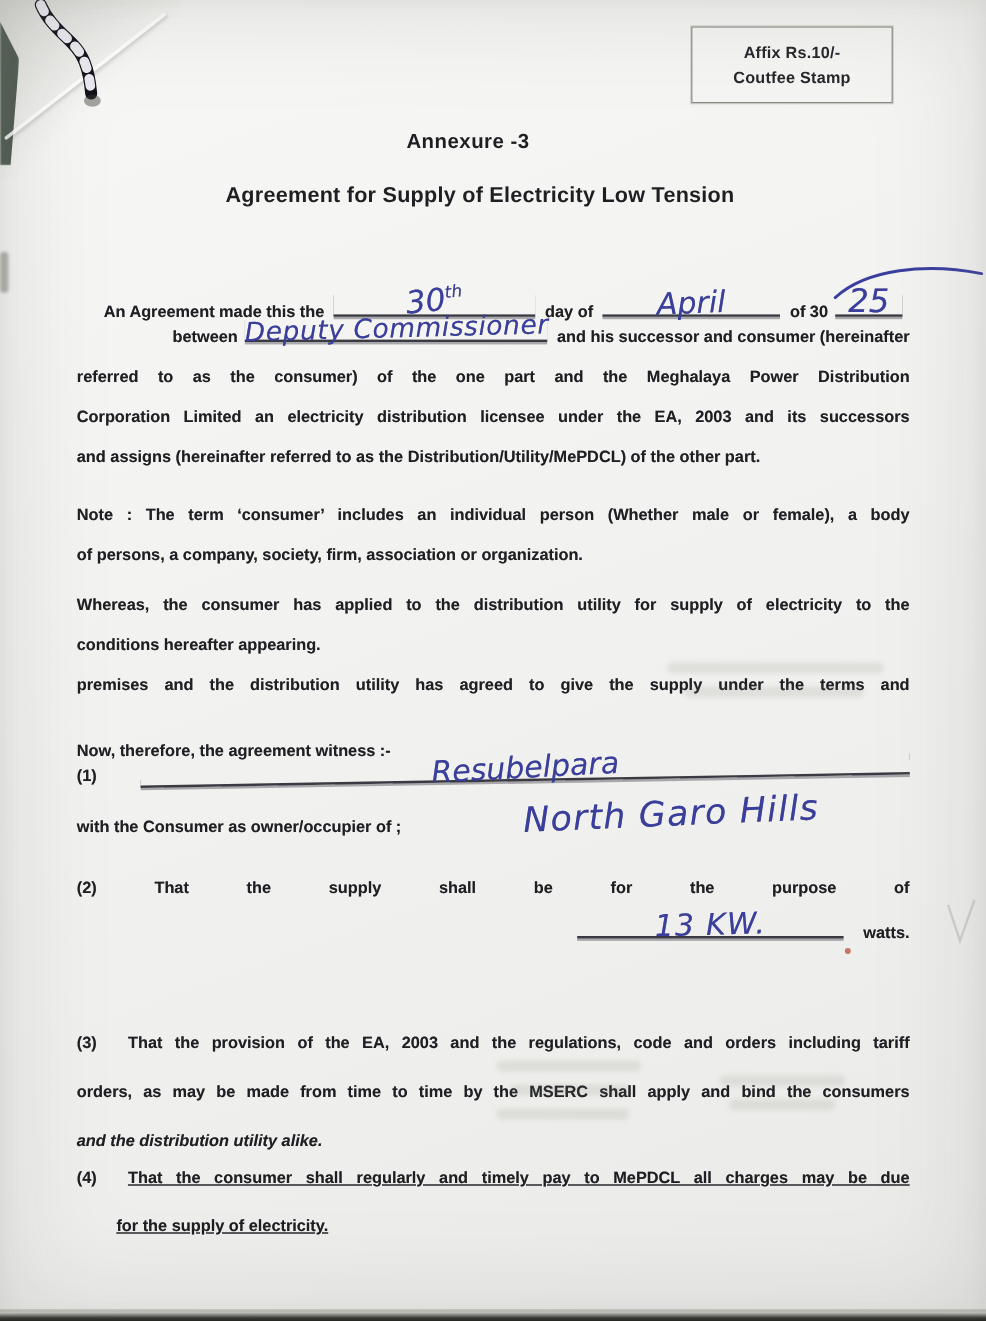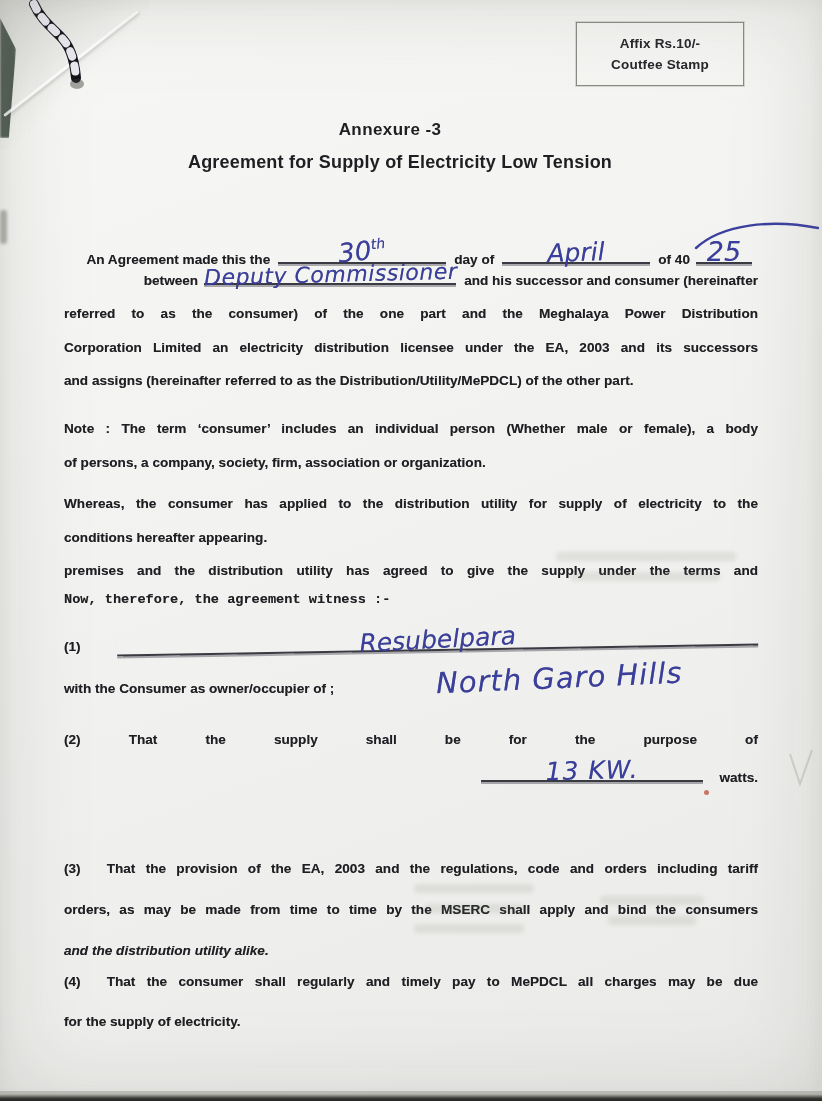--- a/index.html
+++ b/index.html
@@ -35,21 +35,21 @@
   .pencil-v { position:absolute; left:788px; top:748px; width:26px; height:40px; opacity:.35; }
 
   
   .stamp {
     position:absolute; left:576px; top:22px; width:166px; height:62px;
     border:1.5px solid #8a8a84; box-shadow:0 0 0 1px rgba(160,160,152,.35);
     display:flex; flex-direction:column; justify-content:center; align-items:center;
     font-weight:700; font-size:13.5px; line-height:21px; color:#26262b; letter-spacing:.2px;
   }
 
-  .annexure { position:absolute; left:0; top:120px; width:780px; text-align:center;
+  .annexure { position:absolute; left:0; top:108px; width:780px; text-align:center;
     font-weight:700; font-size:17px; letter-spacing:.4px; }
   .doc-title { position:absolute; left:0; top:152px; width:800px; text-align:center;
     font-weight:700; font-size:18px; letter-spacing:.2px; }
 
   .body-text { font-weight:700; font-size:13.6px; color:#1f1f23; text-shadow:0 0 .4px rgba(20,20,30,.45); }
   .block { position:absolute; left:64px; width:694px; }
   .bline { height:33.5px; line-height:33.5px; white-space:nowrap; }
   .jl { white-space:normal; text-align:justify; text-align-last:justify; }
 
   
@@ -93,21 +93,21 @@
   <div class="block body-text" style="top:230px;">
     <div class="bline flex-line">
       <span>An Agreement made this the</span>
       <span class="blank" style="width:168px; margin:0 8px;">
         <span class="hw" style="font-size:26px; transform:rotate(-6deg); bottom:-2px;"><span>30</span><sup class="hw-sup">th</sup></span>
       </span>
       <span>day of</span>
       <span class="blank" style="width:148px; margin:0 8px;">
         <span class="hw" style="font-size:25px; transform:rotate(-2deg);">April</span>
       </span>
-      <span>of 40</span>
+      <span>of 30</span>
       <span class="blank" style="width:56px; margin:14px 6px;">
         <span class="hw" style="font-size:27px;">25</span>
         <svg class="year-swash" width="130" height="30">
           <path d="M4,28 C30,4 80,-1 126,8" stroke="#3a3f9f" stroke-width="2.4" fill="none" stroke-linecap="round"></path>
         </svg>
       </span>
     </div>
     <div class="bline flex-line">
       <span>between</span>
       <span class="blank" style="width:252px; margin:0 8px 0 6px;">
@@ -124,21 +124,21 @@
     <div class="bline jl">Note : The term ‘consumer’ includes an individual person (Whether male or female), a body</div>
     <div class="bline">of persons, a company, society, firm, association or organization.</div>
   </div>
 
   <div class="block body-text" style="top:487px;">
     <div class="bline jl">Whereas, the consumer has applied to the distribution utility for supply of electricity to the</div>
     <div class="bline">conditions hereafter appearing.</div>
     <div class="bline jl">premises and the distribution utility has agreed to give the supply under the terms and</div>
   </div>
 
-  <div class="block body-text" style="top:583px;font-family:Liberation Mono, monospace;">
+  <div class="block body-text" style="top:609px;">
     <div class="bline">Now, therefore, the agreement witness :-</div>
   </div>
 
   <div class="block body-text" style="top:630px; height:72px;">
     <div class="bline flex-line">
       <span class="num">(1)</span>
       <span class="blank" style="flex:1; margin-left:10px; transform:rotate(-1deg);">
         <span class="hw" style="font-size:25px; transform:rotate(-2deg);">Resubelpara</span>
       </span>
     </div>
@@ -166,23 +166,23 @@
       <span style="margin-left:16px;">watts.</span>
     </div>
   </div>
 
   <div class="block body-text" style="top:848px;">
     <div class="bline jl" style="height:41px; line-height:41px;"><span class="num">(3)</span><span>That the provision of the EA, 2003 and the regulations, code and orders including tariff</span></div>
     <div class="bline jl" style="height:41px; line-height:41px;">orders, as may be made from time to time by the MSERC shall apply and bind the consumers</div>
     <div class="bline" style="height:41px; line-height:41px;font-style:italic;">and the distribution utility alike.</div>
   </div>
 
-  <div class="block body-text" style="top:962px;">
+  <div class="block body-text" style="top:962px;text-decoration:underline;">
     <div class="bline jl" style="height:40px; line-height:40px;"><span class="num">(4)</span><span>That the consumer shall regularly and timely pay to MePDCL all charges may be due</span></div>
-    <div class="bline" style="height:40px; line-height:40px;">for the supply of electricity.</div>
+    <div class="bline" style="height:40px; line-height:40px;margin-left:33px;">for the supply of electricity.</div>
   </div>
 
   <div class="ghost" style="left:556px; top:552px; width:185px;">
     <div class="gl" style="width:180px;"></div>
     <div class="gl" style="width:150px; margin-left:14px;"></div>
   </div>
   <div class="ghost" style="left:414px; top:884px; width:130px;">
     <div class="gl" style="width:120px;"></div>
     <div class="gl" style="width:100px; margin-left:10px;"></div>
     <div class="gl" style="width:110px;"></div>

